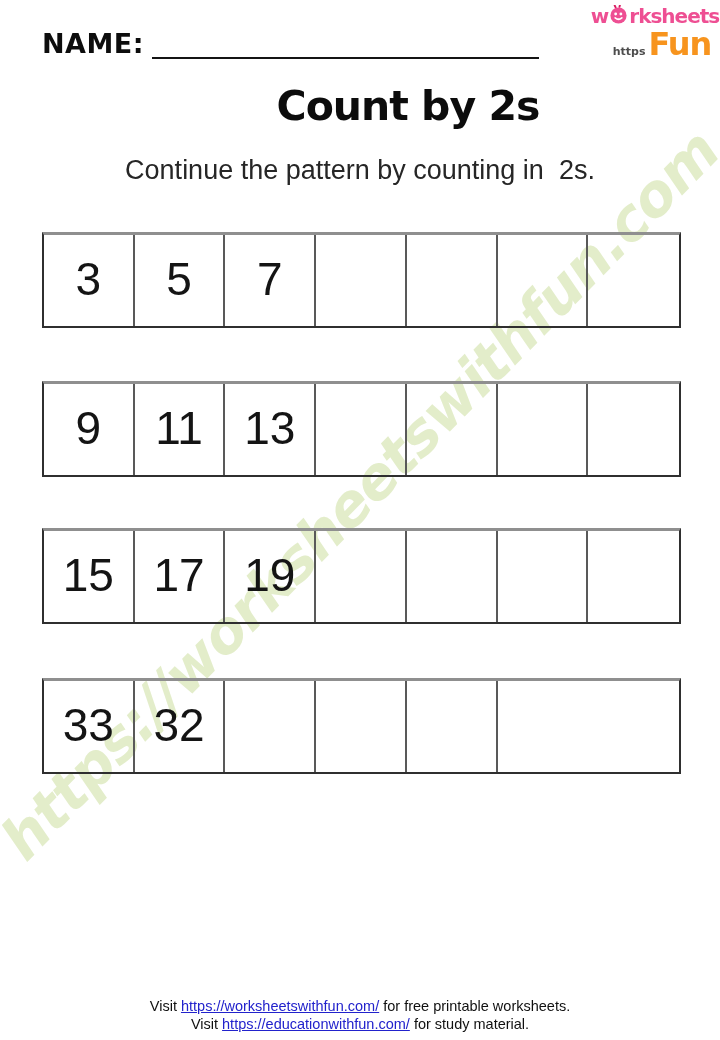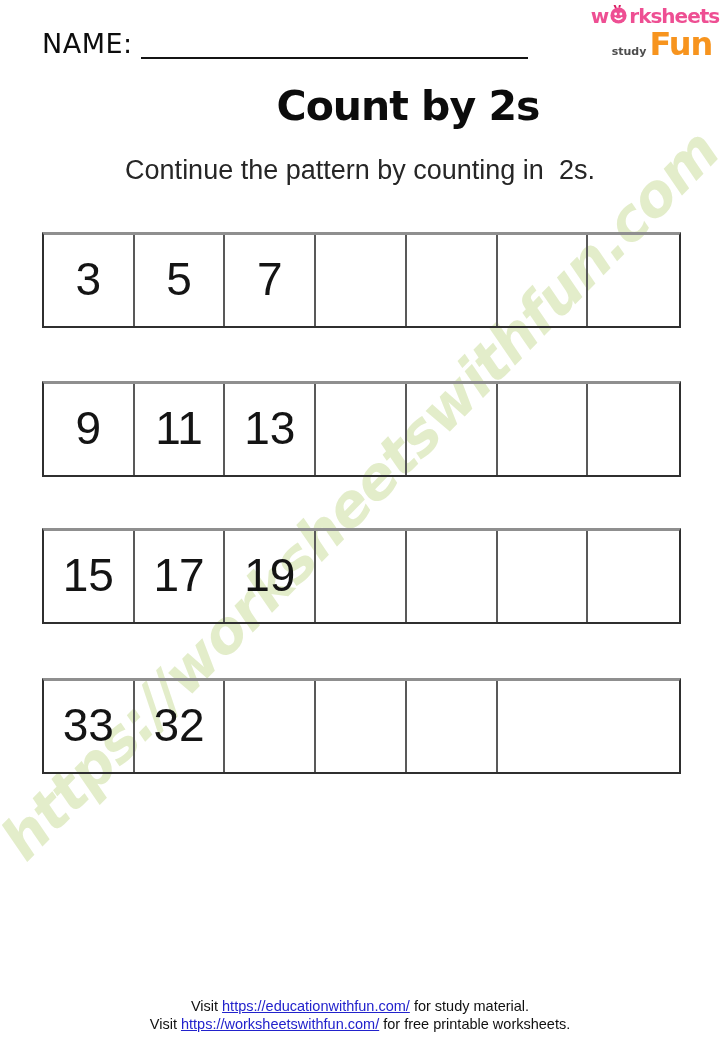--- a/index.html
+++ b/index.html
@@ -30,21 +30,21 @@
   }
 
   
   .name-block{
     position:absolute; left:42px; top:28px;
     display:flex; align-items:flex-end;
     z-index:2;
   }
   .name-label{
     font-family:"DejaVu Sans", sans-serif;
-    font-size:27px; font-weight:400; color:#0d0d0d;
+    font-size:27px; font-weight:700; color:#0d0d0d;
     letter-spacing:0.5px;
   }
   .name-line{
     display:inline-block;
     width:387px; height:24px;
     margin-left:8px;
     border-bottom:2px solid #141414;
   }
 
   .logo{
@@ -141,21 +141,21 @@
         <line x1="11" y1="2" x2="11.5" y2="0" stroke="#d81b60" stroke-width="2" stroke-linecap="round"></line>
         <circle cx="10" cy="11" r="8.5" fill="#ee4f93"></circle>
         <circle cx="7" cy="9.5" r="1.5" fill="#ffffff"></circle>
         <circle cx="12.5" cy="9.5" r="1.5" fill="#ffffff"></circle>
         <path d="M6.5 13.5 Q10 16.5 13.5 13.5" stroke="#ffffff" stroke-width="1.8" fill="none" stroke-linecap="round"></path>
       </svg>
     </span>
     <span>rksheets</span>
   </div>
   <div class="logo-bottom">
-    <span class="logo-with" style="color: rgb(77, 77, 77);">study</span>
+    <span class="logo-with" style="color: rgb(77, 77, 77);">https</span>
     <span class="logo-fun" style="color: rgb(247, 148, 30);">Fun</span>
   </div>
 </div>
 
 <div class="page-title">Count by 2s</div>
 <div class="instruction">Continue the pattern by counting in &nbsp;2s.</div>
 
 <div class="tables">
     <div class="wtable">
       <div class="wcell">3</div>
@@ -188,15 +188,15 @@
       <div class="wcell">33</div>
       <div class="wcell">32</div>
       <div class="wcell"></div>
       <div class="wcell"></div>
       <div class="wcell"></div>
       <div class="wcell"></div>
     </div>
   </div>
 
 <div class="footer">
+    <div><span>Visit </span><a href="#" style="color: rgb(34, 34, 204);">https://worksheetswithfun.com/</a><span> for free printable worksheets.</span></div>
     <div><span>Visit </span><a href="#" style="color: rgb(34, 34, 204);">https://educationwithfun.com/</a><span> for study material.</span></div>
-    <div><span>Visit </span><a href="#" style="color: rgb(34, 34, 204);">https://worksheetswithfun.com/</a><span> for free printable worksheets.</span></div>
   </div>
 
 </body></html>

